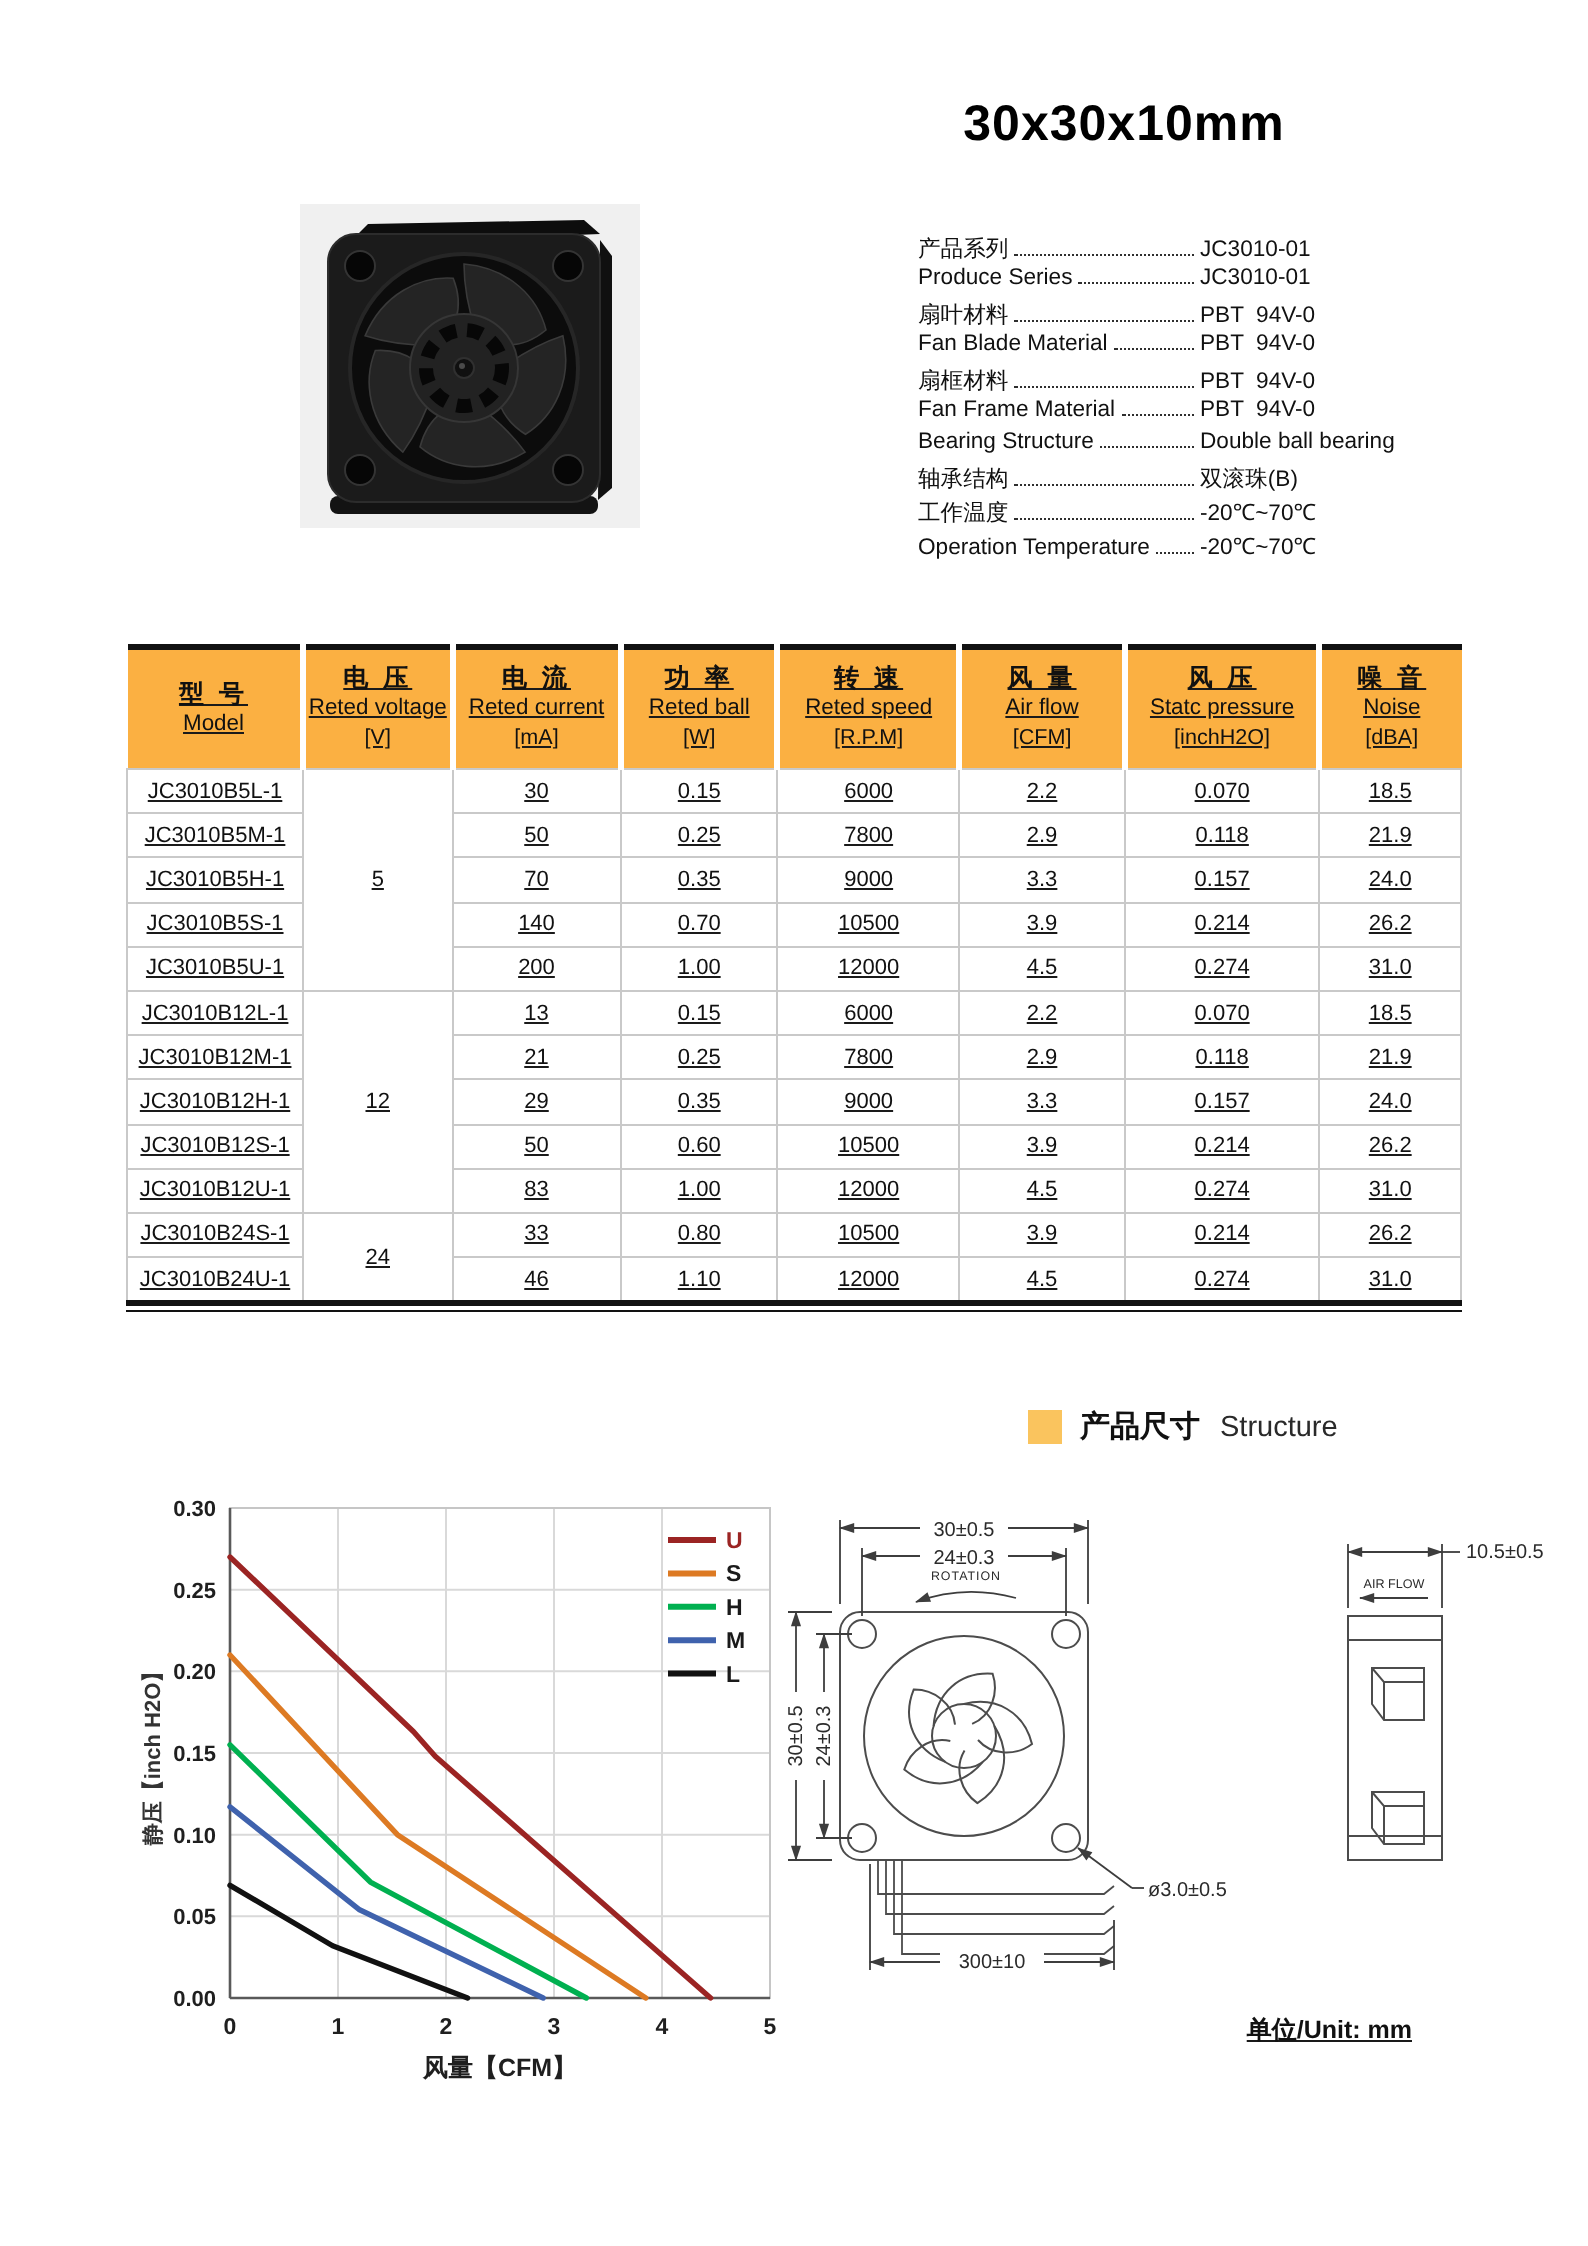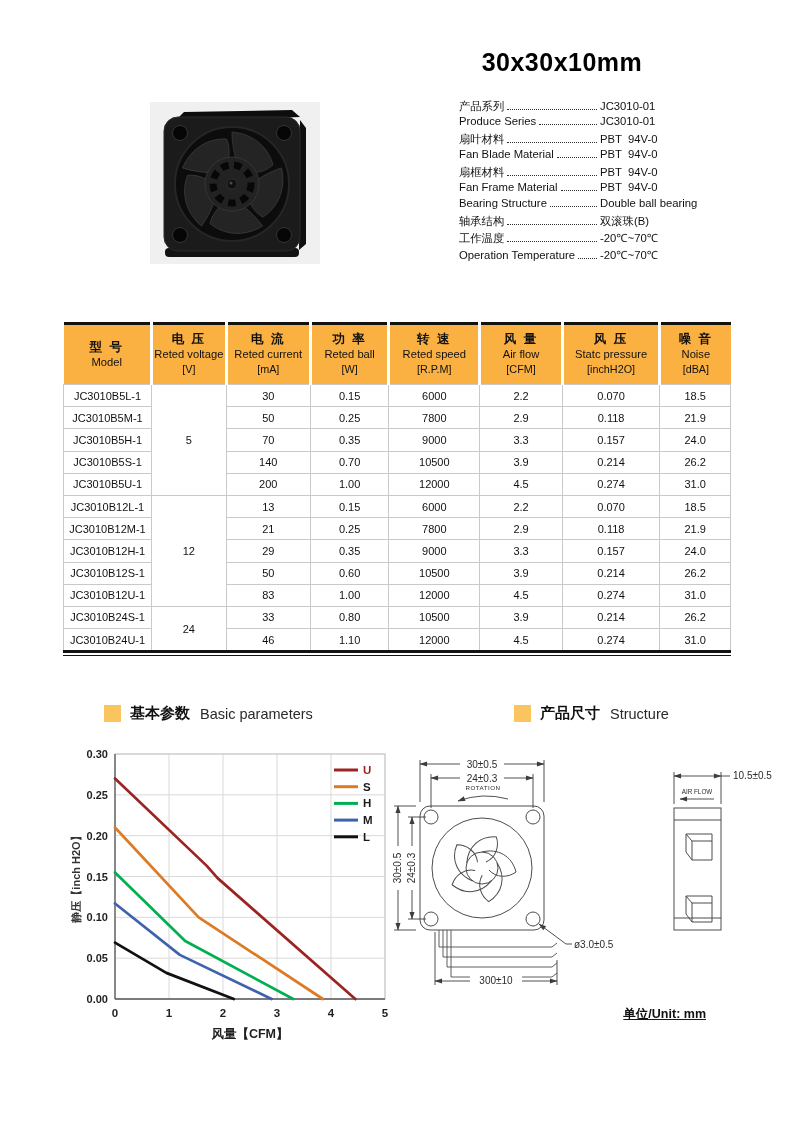--- a/index.html
+++ b/index.html
@@ -7,32 +7,32 @@
           font-family:"Liberation Sans", sans-serif; color:#1a1a1a; overflow:hidden; }
 
   
   .page-title { position:absolute; top:48px; left:432px; width:260px; text-align:center;
                 font-size:25px; font-weight:bold; color:#000; letter-spacing:0.5px; }
 
   
   .photo { position:absolute; left:150px; top:102px; width:170px; height:162px; }
 
   
-  .specs { position:absolute; left:459px; top:99px; width:276px; font-size:11.3px; color:#111; }
+  .specs { position:absolute; left:459px; top:117px; width:276px; font-size:11.3px; color:#111; }
   .spec-row { display:grid; grid-template-columns:141px 1fr; align-items:baseline; height:16.4px; }
   .spec-left { display:flex; align-items:baseline; overflow:hidden; }
   .spec-label { white-space:nowrap; }
   .spec-leader { flex:1 1 auto; min-width:6px; border-bottom:1.5px dotted #2e2e2e;
                  margin:0 3px 2px 3px; height:1px; }
   .spec-value { white-space:pre; }
 
   
   .table-wrap { position:absolute; left:63px; top:322px; width:668px; }
   table.spec-table { width:100%; border-collapse:collapse; table-layout:fixed;
-                     border-top:3px solid #121212; border-bottom:3px solid #121212; }
+                     border-top:3px solid #121212; border-bottom:3px solid #121212;text-decoration:underline; }
   .spec-table thead th { background:#FBB042; color:#111; vertical-align:middle;
                          padding:6px 1px 7px; border-left:3px solid #ffffff; }
   .spec-table thead th:first-child { border-left:none; }
   .h-zh  { font-size:12.5px; font-weight:bold; letter-spacing:2px; line-height:16px; }
   .h-en  { font-size:11.2px; font-weight:normal; line-height:15px; }
   .h-unit{ font-size:10.8px; font-weight:normal; line-height:15px; }
   .spec-table tbody td { border:1px solid #c9c9c9; text-align:center; font-size:11px;
                          height:21.2px; padding:0 2px; color:#111; }
   .spec-table tbody tr.g-start td { border-top:1px solid #ef4444; }
   .dbl-line { border-top:1.5px solid #121212; margin-top:2px; }
@@ -335,25 +335,20 @@
             <td>12000</td>
             <td>4.5</td>
             <td>0.274</td>
             <td>31.0</td>
           </tr>
         </tbody>
     </table>
     <div class="dbl-line"></div>
   </div>
 
-  <div class="sec" id="sec-params">
-    <span class="sec-bullet"></span>
-    <span class="sec-zh">基本参数</span>
-    <span class="sec-en">Basic parameters</span>
-  </div>
   <div class="sec" id="sec-dims">
     <span class="sec-bullet"></span>
     <span class="sec-zh">产品尺寸</span>
     <span class="sec-en">Structure</span>
   </div>
 
   <div class="chart">
     <svg id="chart-svg" width="336" height="300" viewBox="0 0 336 300">
         <g>
           <line x1="107" y1="10" x2="107" y2="255" stroke="#d9d9d9" stroke-width="1"></line>

